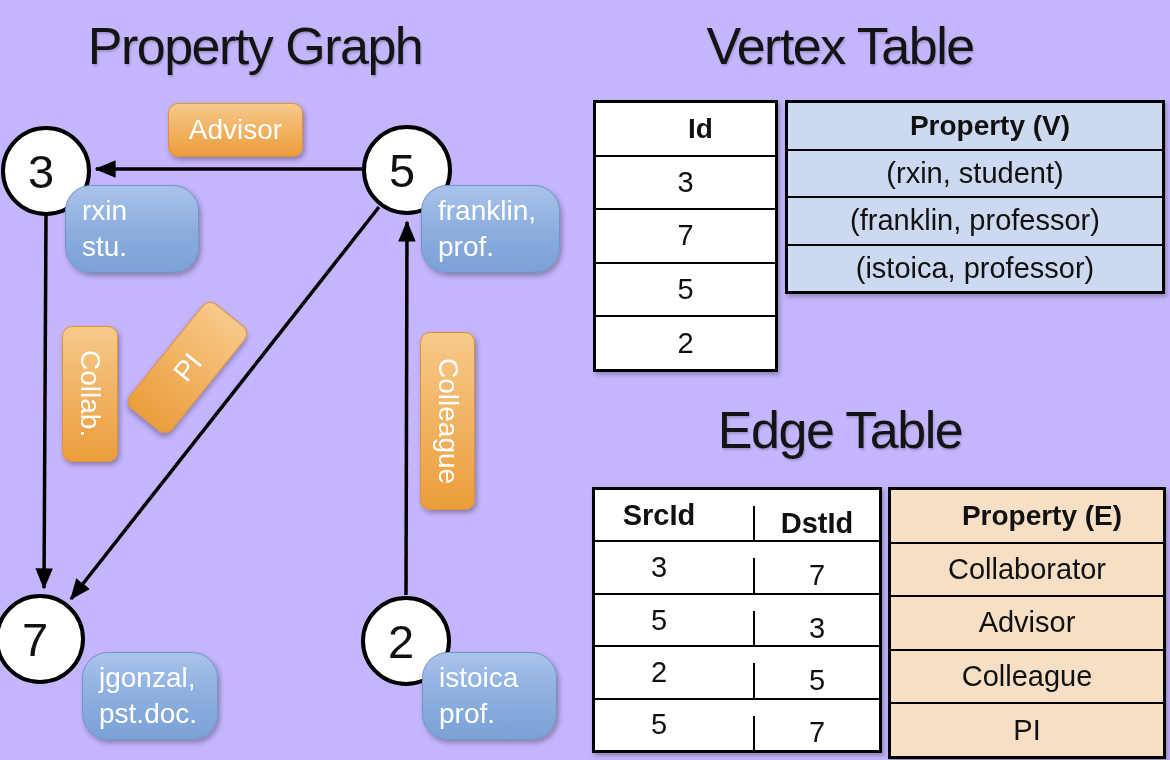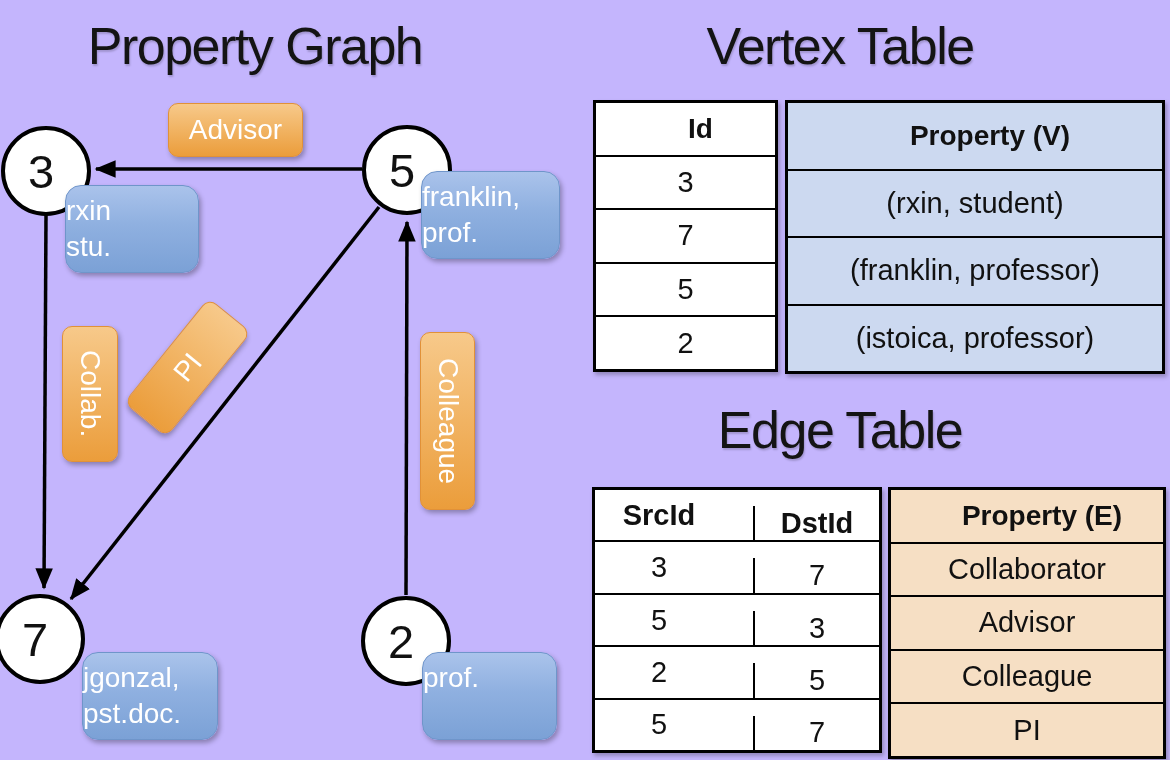--- a/index.html
+++ b/index.html
@@ -15,24 +15,24 @@
   
   .node {
     position:absolute; width:90px; height:90px; box-sizing:border-box;
     border:4px solid #000; border-radius:50%; background:#fff;
     display:flex; align-items:center; justify-content:center;
     font-size:47px; color:#111;
   }
   .node span { transform:translateX(-5px); }
   
   .vbox {
-    position:absolute; box-sizing:border-box; border-radius:16px;
+    position:absolute; box-sizing:border-box; border-radius:26px;
     background:linear-gradient(#aac3eb 0%, #8fb0e0 45%, #7ba1d6 100%);
     border:1px solid #6f95ca; color:#fff; font-size:28px; line-height:1.28;
-    padding:7px 0 0 0; box-shadow:2px 3px 5px rgba(0,0,0,0.3);
+    padding:7px 0 0 16px; box-shadow:2px 3px 5px rgba(0,0,0,0.3);
   }
   
   .elabel {
     position:absolute; box-sizing:border-box; border-radius:10px;
     background:linear-gradient(#f7cохв98a 0%, #eb9d3b 100%);
     background:linear-gradient(#f7c98a 0%, #ef7 0%, #f7c98a 0%, #eb9d3b 100%);
     background:linear-gradient(#f7c98a, #eb9d3b);
     border:1px solid #e19138; color:#fff; font-size:28px;
     display:flex; align-items:center; justify-content:center;
     box-shadow:2px 3px 5px rgba(0,0,0,0.3);
@@ -92,29 +92,30 @@
     <span>7</span>
   </div>
   <div class="node" style="left:361px; top:596px;">
     <span>2</span>
   </div>
 
   <div class="vbox" style="left:65px; top:185px; width:134px; height:88px;">
     <div>rxin</div>
     <div>stu.</div>
   </div>
-  <div class="vbox" style="left:421px; top:171px; width:139px; height:88px;">
+  <div class="vbox" style="left:421px; top:185px; width:139px; height:88px;">
     <div>franklin,</div>
     <div>prof.</div>
   </div>
   <div class="vbox" style="left:62px; top:652px; width:136px; height:88px;margin-left:20px;">
     <div>jgonzal,</div>
     <div>pst.doc.</div>
   </div>
   <div class="vbox" style="left:422px; top:652px; width:135px; height:88px;">
+    <div>istoica</div>
     <div>prof.</div>
   </div>
 
   <div class="elabel" style="left:168px; top:103px; width:135px; height:54px;">
     <span>Advisor</span>
   </div>
   <div class="elabel" style="left:62px; top:326px; width:56px; height:136px;">
     <span class="vert">Collab.</span>
   </div>
   <div class="elabel" style="left:160px; top:300px; width:55px; height:135px; transform:rotate(39deg);">
@@ -125,21 +126,21 @@
   </div>
 
   <div class="tcol" style="left:593px; top:100px; width:185px; height:272px;">
     <div class="trow hdr">Id</div>
     <div class="trow">3</div>
     <div class="trow">7</div>
     <div class="trow">5</div>
     <div class="trow">2</div>
   </div>
 
-  <div class="tcol" style="left:785px; top:100px; width:380px; height:274px; background:#ccd9f0;">
+  <div class="tcol" style="left:785px; top:100px; width:380px; height:194px; background:#ccd9f0;">
     <div class="trow hdr">Property (V)</div>
     <div class="trow">(rxin, student)</div>
     <div class="trow">(franklin, professor)</div>
     <div class="trow">(istoica, professor)</div>
   </div>
 
   <div class="tcol" style="left:592px; top:487px; width:290px; height:266px;">
     <div class="trow2">
       <div class="cell c-src hdr">SrcId</div>
       <div class="cell c-dst hdr">DstId</div>

